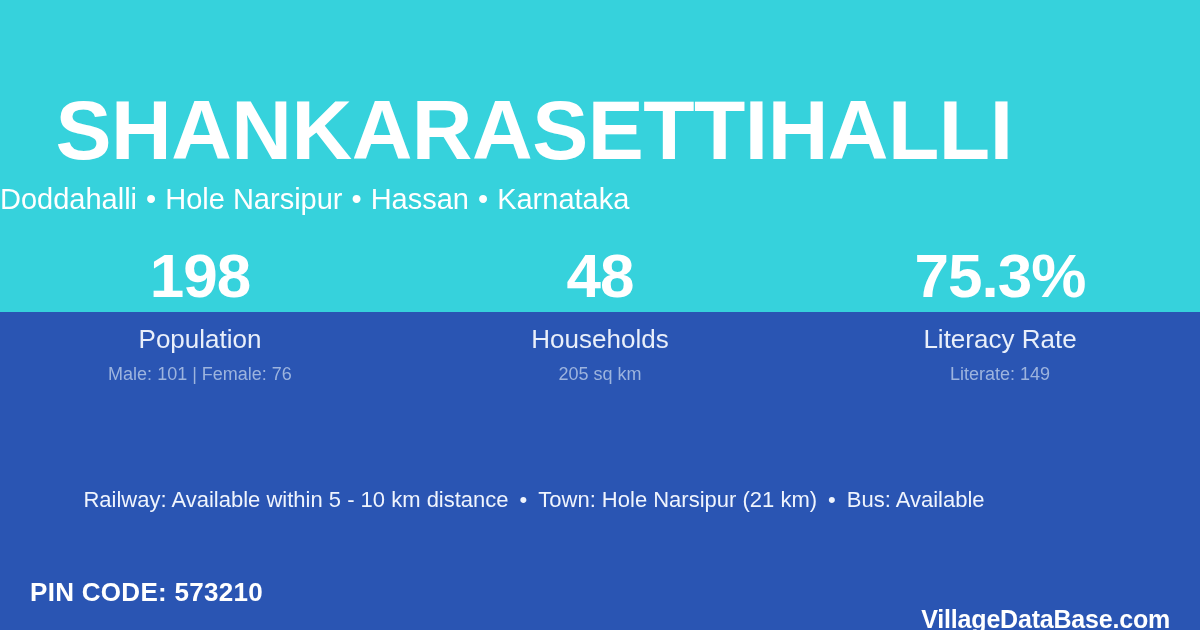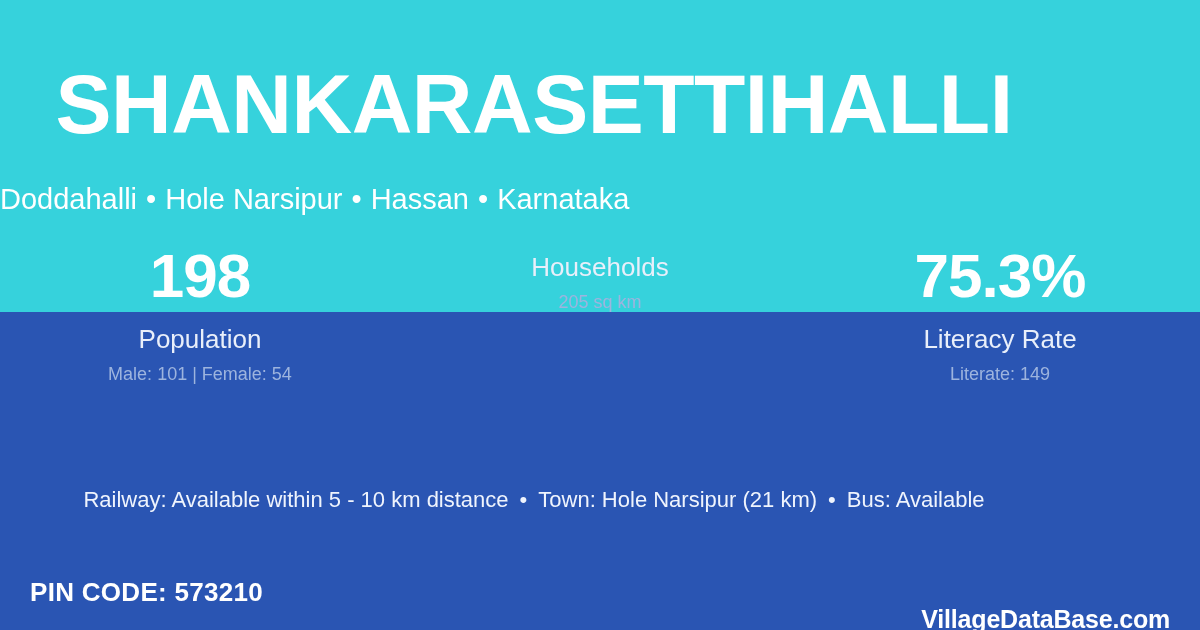--- a/index.html
+++ b/index.html
@@ -23,21 +23,21 @@
     position: absolute;
     left: 0; top: 0;
     width: 1200px;
     height: 312px;
     background: #36D2DC;
   }
 
   
   .title {
     position: absolute;
-    left: 0; top: 58px;
+    left: 0; top: 84px;
     width: 1068px;
     text-align: center;
     color: #FFFFFF;
     font-size: 84px;
     line-height: 92px;
     font-weight: bold;
     letter-spacing: -0.5px;
     white-space: nowrap;
   }
 
@@ -132,24 +132,25 @@
 
   <div class="subtitle">
     <span>Doddahalli</span><span class="sep">•</span><span>Hole Narsipur</span><span class="sep">•</span><span>Hassan</span><span class="sep">•</span><span>Karnataka</span>
   </div>
 
   <div class="stats">
 
     <div class="stat">
       <div class="stat-value">198</div>
       <div class="stat-label">Population</div>
-      <div class="stat-sub">Male: 101 | Female: 54</div>
+      <div class="stat-sub">Male: 101 | Female: 76</div>
     </div>
 
     <div class="stat">
+      <div class="stat-value">48</div>
       <div class="stat-label">Households</div>
       <div class="stat-sub">205 sq km</div>
     </div>
 
     <div class="stat">
       <div class="stat-value">75.3%</div>
       <div class="stat-label">Literacy Rate</div>
       <div class="stat-sub">Literate: 149</div>
     </div>
 

